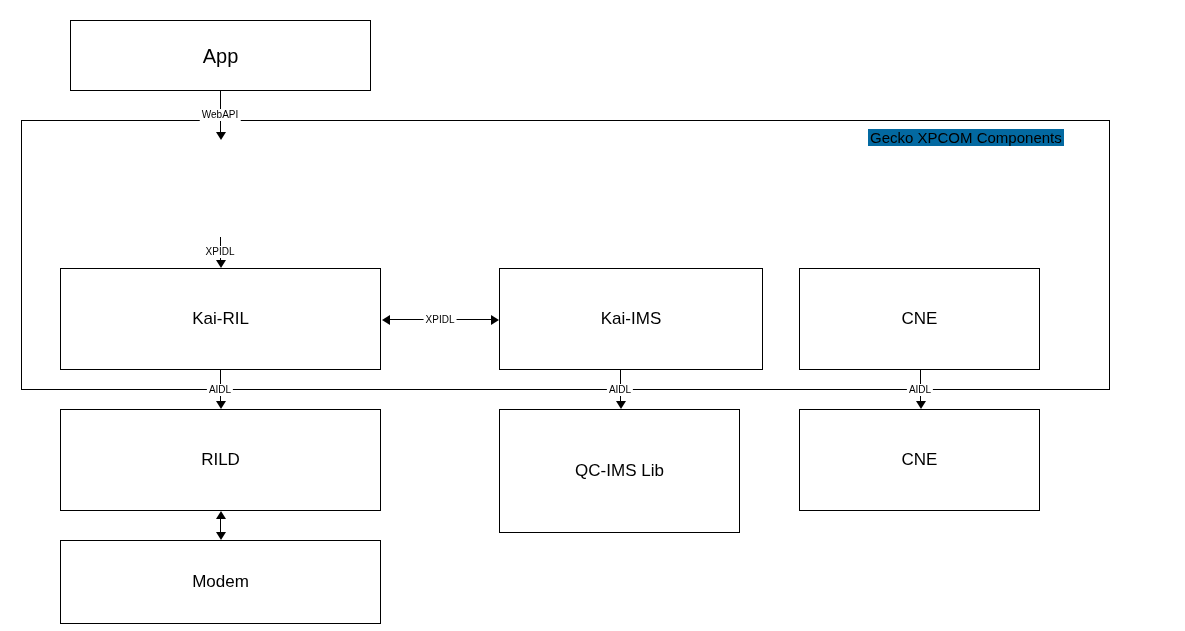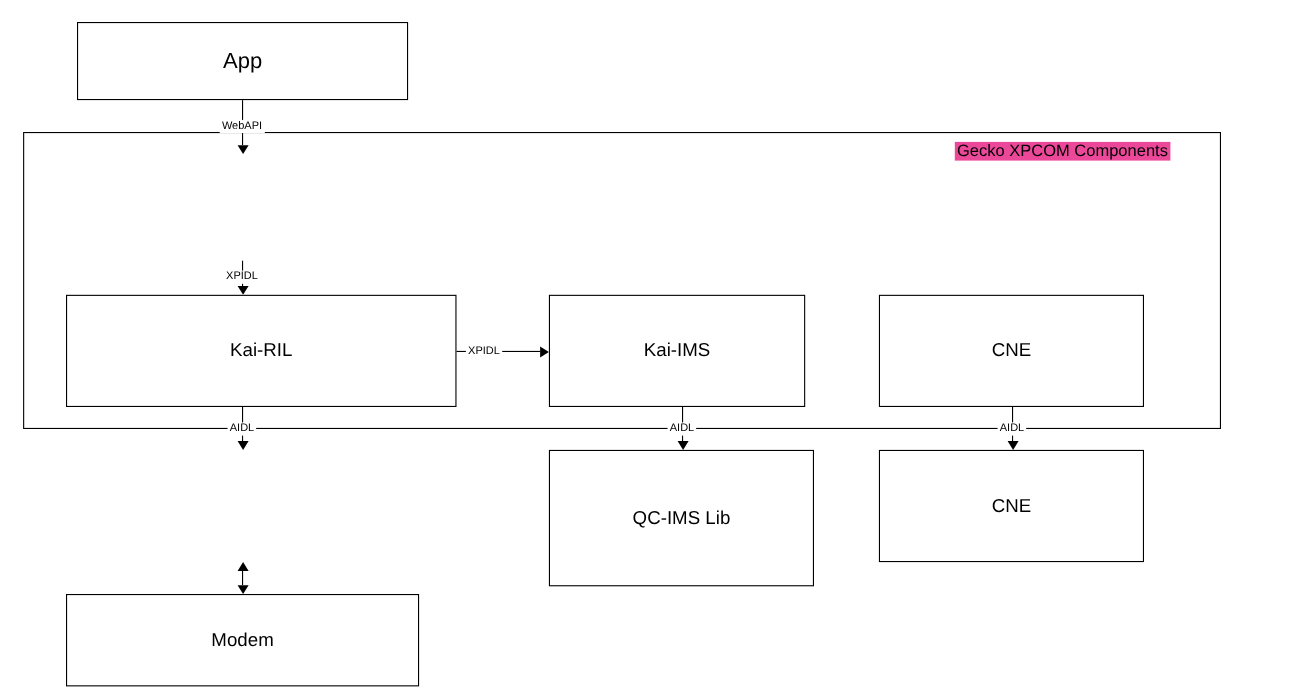--- a/index.html
+++ b/index.html
@@ -45,21 +45,21 @@
     border: 1px solid #000000;
     background: transparent;
     z-index: 1;
   }
   .group-title {
     position: absolute;
     font-size: 15px;
     white-space: nowrap;
     color: #000000;
     z-index: 2;
-    background: #ec4899;
+    background: #0369a1;
     padding: 0 2px;
   }
   .edge-line {
     position: absolute;
     background: #000000;
     z-index: 2;
   }
   .edge-v {
     width: 1px;
   }
@@ -139,28 +139,31 @@
   <div class="edge-label" style="left:220px; top:115px;">WebAPI</div>
   <div class="edge-label" style="left:220px; top:252px;">XPIDL</div>
   <div class="edge-label" style="left:440px; top:320px;">XPIDL</div>
   <div class="edge-label" style="left:220px; top:390px;">AIDL</div>
   <div class="edge-label" style="left:620px; top:390px;">AIDL</div>
   <div class="edge-label" style="left:920px; top:390px;">AIDL</div>
 
   <div class="node large" id="node-app" style="left: 70px; top: 20px; width: 301px; height: 71px;">
     <span class="node-label">App</span>
   </div>
-  <div class="node" id="node-kai-ril" style="left: 60px; top: 268px; width: 355px; height: 102px;">
+  <div class="node" id="node-kai-ril" style="left: 60px; top: 268px; width: 321px; height: 102px;">
     <span class="node-label">Kai-RIL</span>
   </div>
-  <div class="node" id="node-kai-ims" style="left: 499px; top: 268px; width: 233px; height: 102px;">
+  <div class="node" id="node-kai-ims" style="left: 499px; top: 268px; width: 264px; height: 102px;">
     <span class="node-label">Kai-IMS</span>
   </div>
   <div class="node" id="node-cne-upper" style="left: 799px; top: 268px; width: 241px; height: 102px;">
     <span class="node-label">CNE</span>
+  </div>
+  <div class="node" id="node-rild" style="left: 60px; top: 409px; width: 321px; height: 102px;">
+    <span class="node-label">RILD</span>
   </div>
   <div class="node" id="node-qc-ims-lib" style="left: 499px; top: 409px; width: 241px; height: 124px;">
     <span class="node-label">QC-IMS Lib</span>
   </div>
   <div class="node" id="node-cne-lower" style="left: 799px; top: 409px; width: 241px; height: 102px;">
     <span class="node-label">CNE</span>
   </div>
   <div class="node" id="node-modem" style="left: 60px; top: 540px; width: 321px; height: 84px;">
     <span class="node-label">Modem</span>
   </div>

